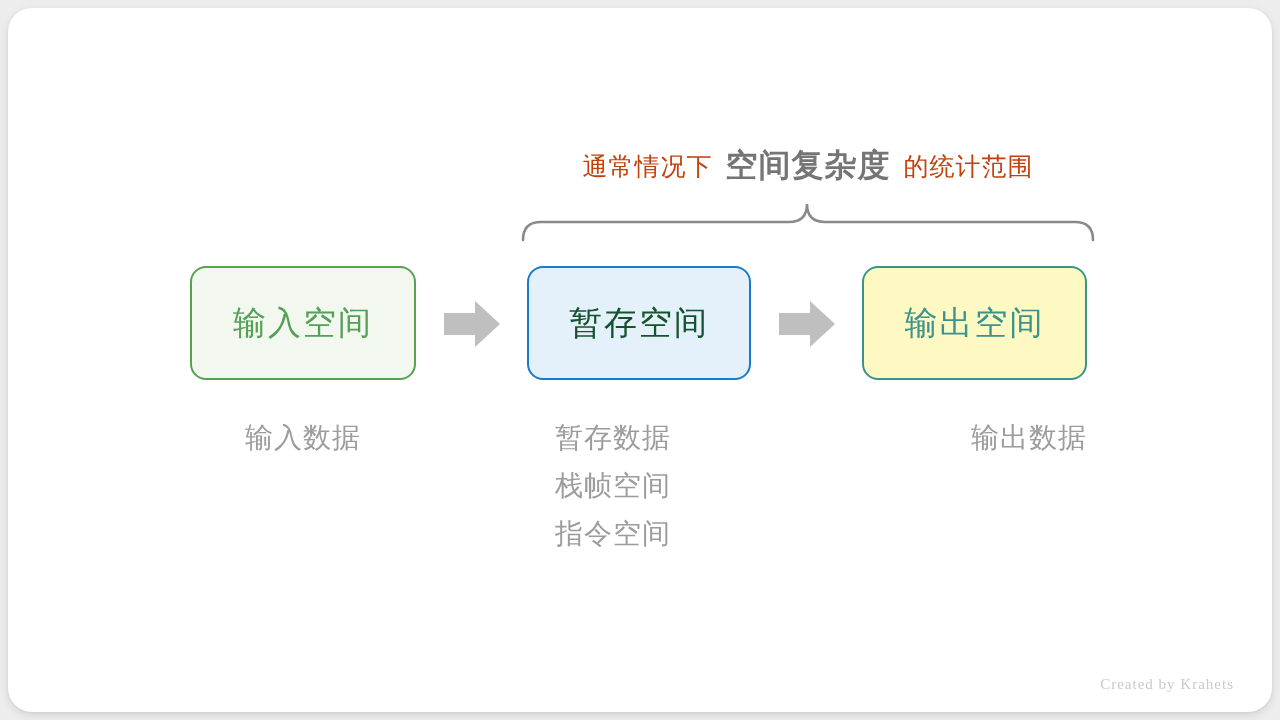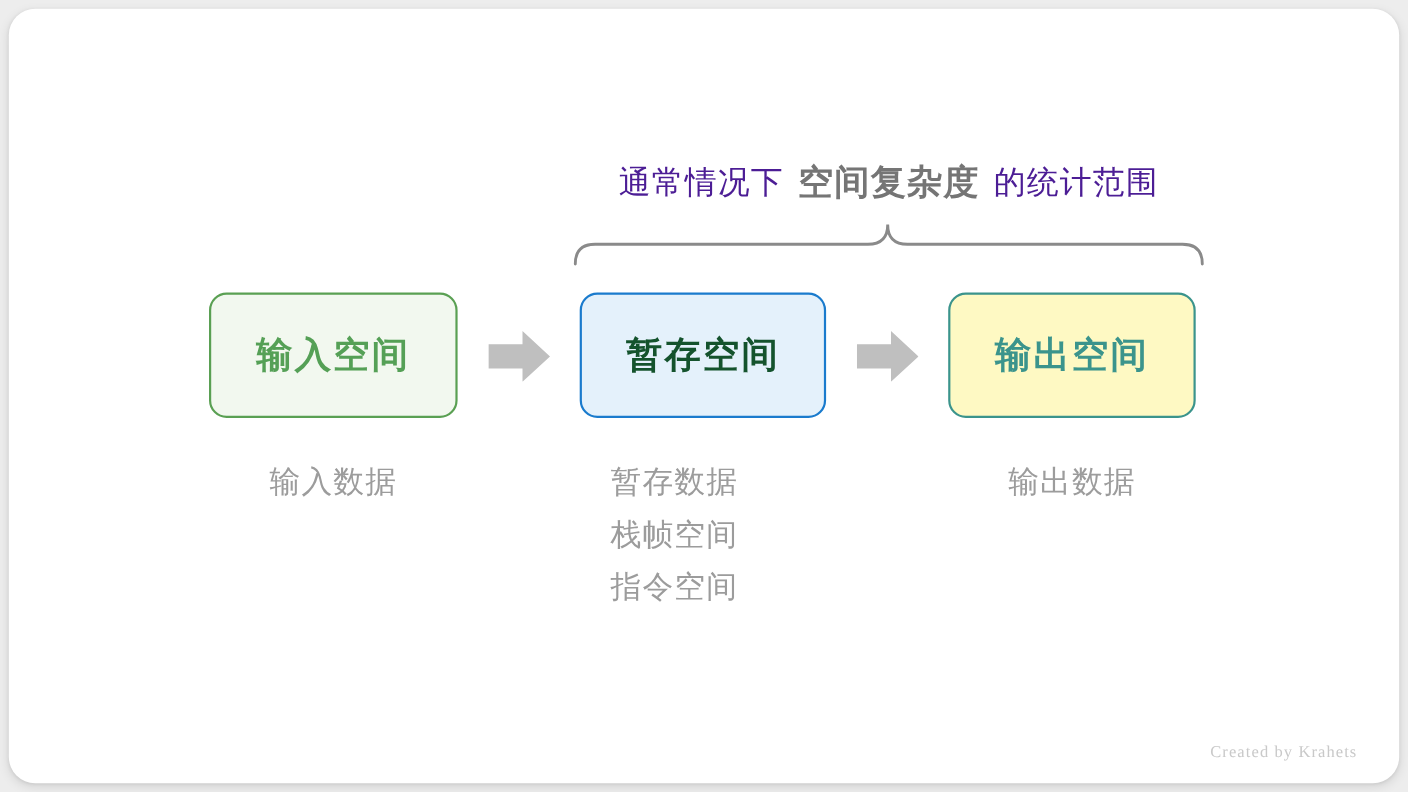--- a/index.html
+++ b/index.html
@@ -15,48 +15,48 @@
     background: #ffffff;
     border-radius: 24px;
     box-shadow: 0 3px 10px rgba(0,0,0,0.10), 0 1px 3px rgba(0,0,0,0.06);
   }
   
   .title-row {
     position: absolute; left: 518px; top: 144px; width: 580px; height: 44px;
     display: flex; align-items: center; justify-content: center;
     gap: 13px; white-space: nowrap;
   }
-  .title-regular { font-size: 29px; color: #4c1d95; letter-spacing: 1px; }
+  .title-regular { font-size: 25px; color: #c2410c; letter-spacing: 1px; }
   .title-bold { font-size: 32px; font-weight: 700; color: #757575; letter-spacing: 1px; }
   
   .brace-wrap { position: absolute; left: 518px; top: 198px; width: 580px; height: 46px; }
   
   .node {
     position: absolute; top: 266px; height: 114px;
     border-radius: 16px;
     display: flex; align-items: center; justify-content: center;
-    font-weight: 700; font-size: 33px; letter-spacing: 2px;
+    font-weight: 400; font-size: 33px; letter-spacing: 2px;
     white-space: nowrap;
   }
   .node-input  { left: 190px; width: 226px; background: #f2f8ef; border: 2.5px solid #5aa053; color: #55a056; }
   .node-temp   { left: 527px; width: 224px; background: #e4f1fb; border: 2.5px solid #1a7bcd; color: #14532d; }
   .node-output { left: 862px; width: 225px; background: #fef9c3; border: 2.5px solid #3b948c; color: #3b948c; }
   
   .arrow { position: absolute; top: 301px; width: 56px; height: 46px; }
   .arrow-1 { left: 444px; }
   .arrow-2 { left: 779px; }
   
   .note-col {
     position: absolute; top: 414px;
     text-align: center; color: #9c9c9c; font-size: 28px;
     line-height: 48px; letter-spacing: 1px; white-space: nowrap;
   }
   .note-input  { left: 190px; width: 226px; }
   .note-temp   { left: 501px; width: 224px; }
-  .note-output { left: 862px; width: 225px; }
+  .note-output { left: 862px; width: 225px; text-align: right; }
   
   .watermark {
     position: absolute; right: 46px; top: 676px;
     font-family: Liberation Serif, serif;
     font-size: 15px; color: #c9c9c9; letter-spacing: 1px;
   }
 </style>
 </head>
 <body>
 

